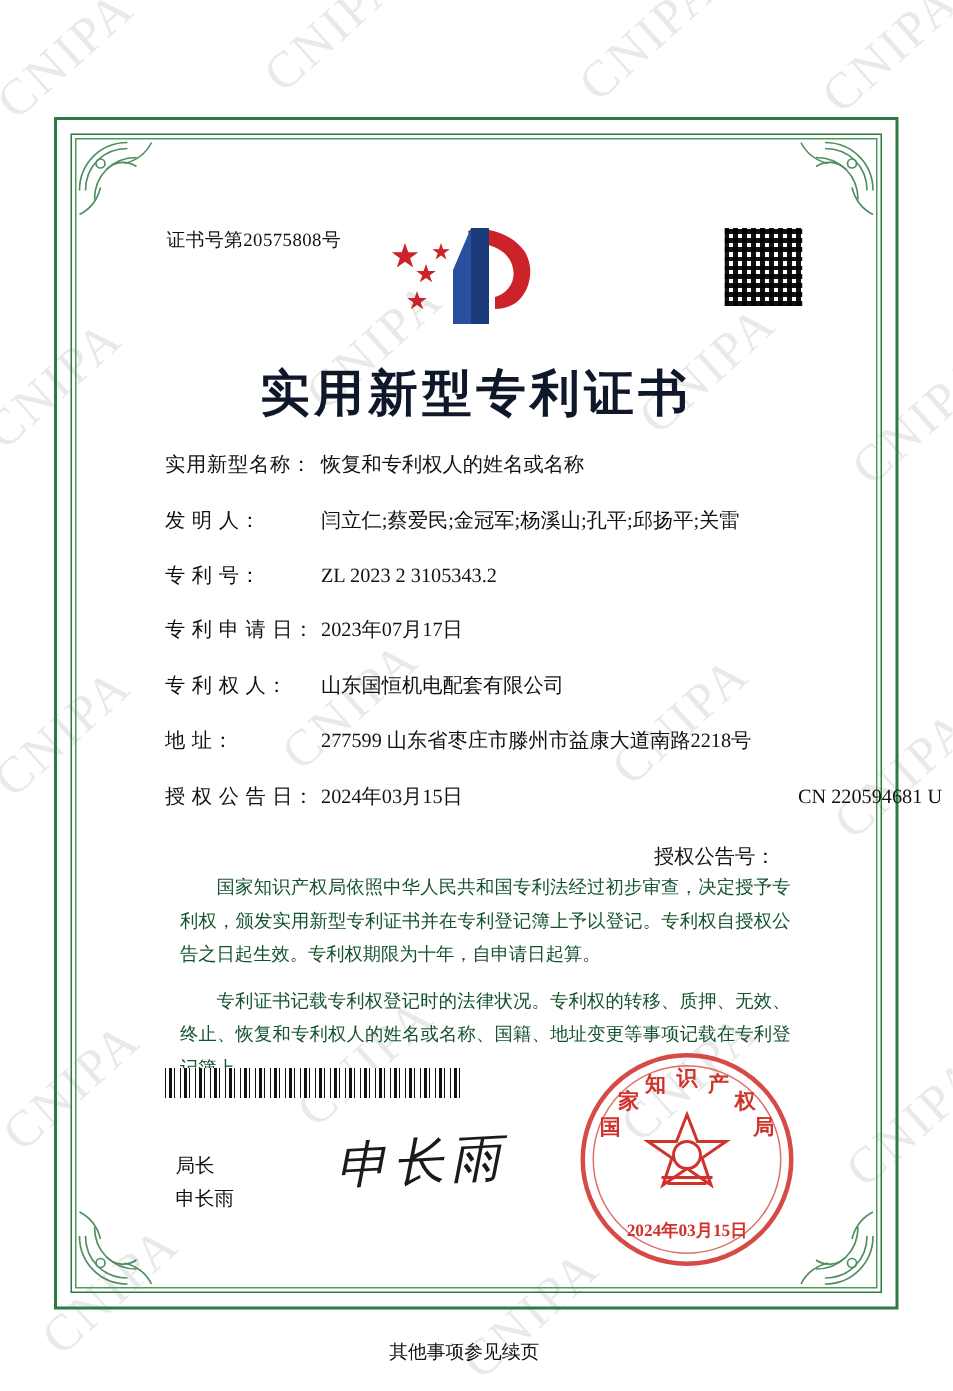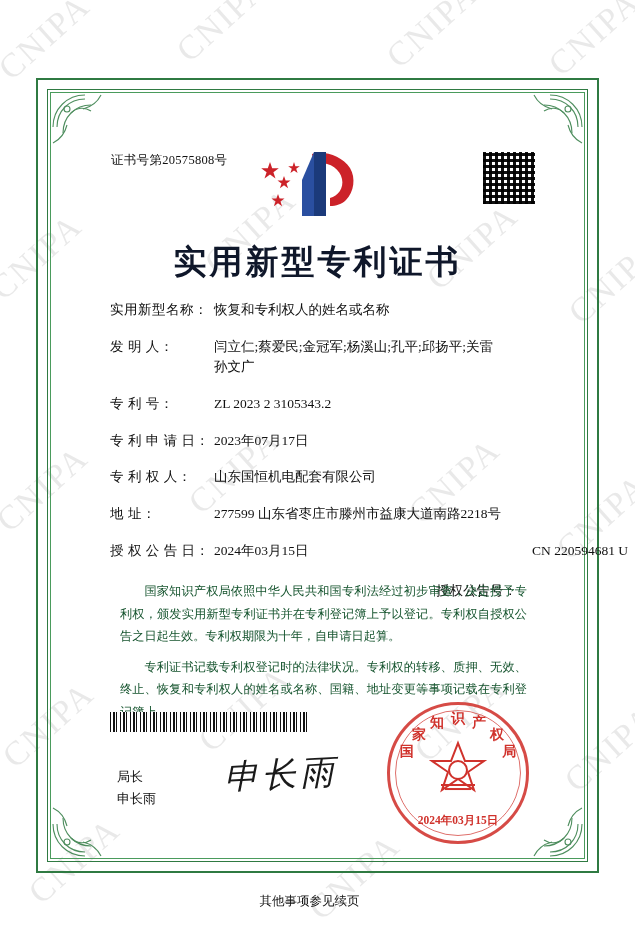--- a/index.html
+++ b/index.html
@@ -381,21 +381,20 @@
 
       <div class="row">
         <div class="label"><span>实用新型名称</span><span class="colon">：</span></div>
         <div class="value">恢复和专利权人的姓名或名称</div>
       </div>
 
       <div class="row">
         <div class="label"><span>发 明 人</span><span class="colon">：</span></div>
         <div class="value">
           <span>闫立仁;蔡爱民;金冠军;杨溪山;孔平;邱扬平;关雷</span>
-          <span class="line2">孙文广</span>
         </div>
       </div>
 
       <div class="row">
         <div class="label"><span>专 利 号</span><span class="colon">：</span></div>
         <div class="value">ZL 2023 2 3105343.2</div>
       </div>
 
       <div class="row">
         <div class="label"><span>专 利 申 请 日</span><span class="colon">：</span></div>

